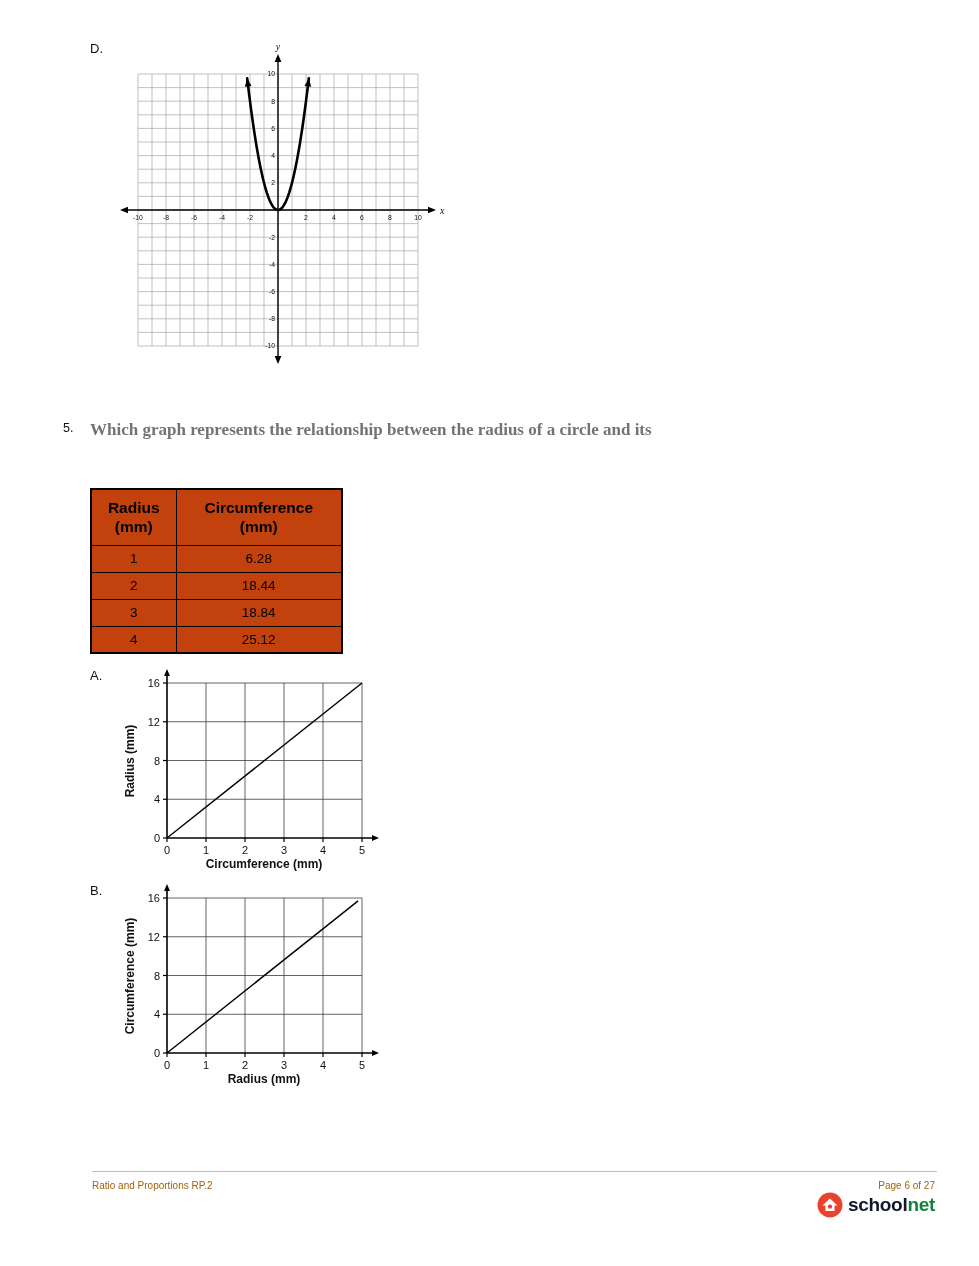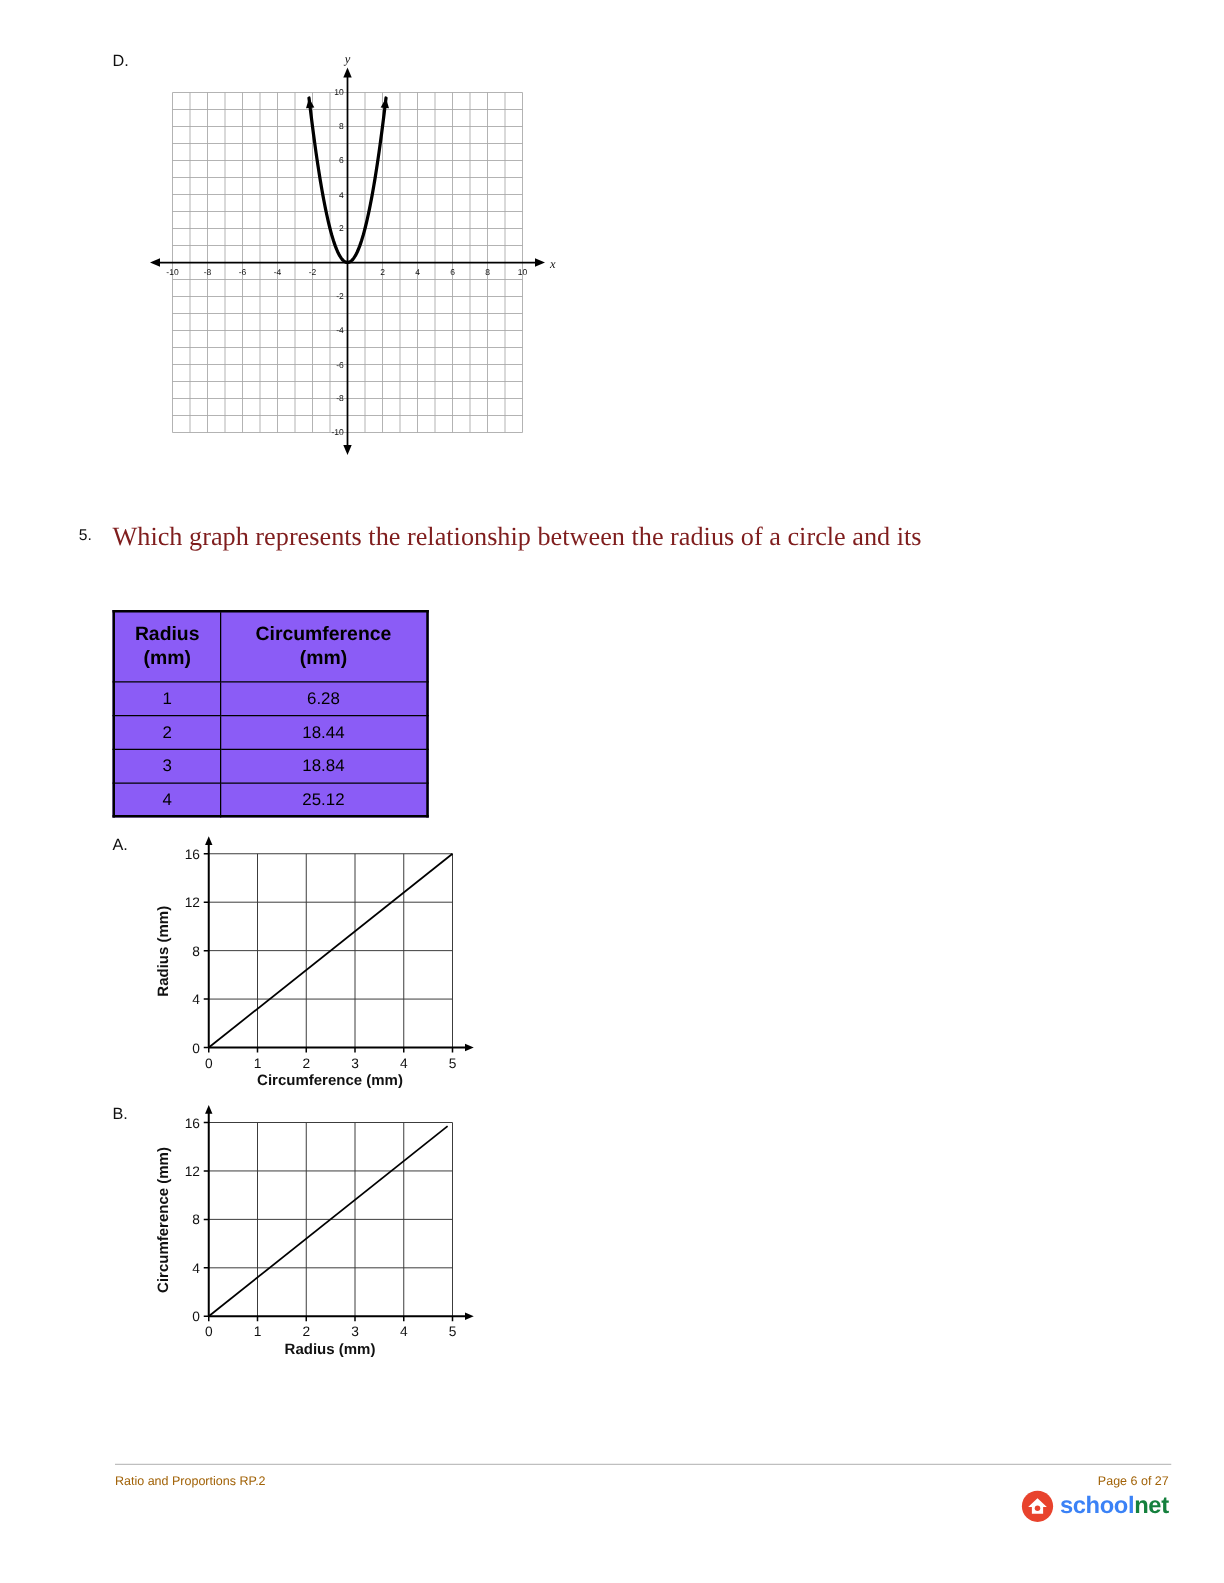--- a/index.html
+++ b/index.html
@@ -2,30 +2,30 @@
 <html><head>
 <meta charset="utf-8">
 <style>
   *{margin:0;padding:0;box-sizing:border-box}
   html,body{background:#fff}
   body{font-family:"Liberation Sans",sans-serif;color:#000}
   .page{position:relative;width:979px;height:1266px;background:#fff;overflow:hidden}
   .abs{position:absolute}
   .opt-label{font-size:13px;color:#111}
   .qnum{font-size:12.5px;color:#111}
-  .qtext{font-family:"Liberation Serif",serif;font-weight:normal;font-size:21px;line-height:23.5px;color:#7f1d1d}
-  .data-table{position:absolute;left:90px;top:488px;border-collapse:collapse;border:2px solid #000;table-layout:fixed;background:#8b5cf6}
+  .qtext{font-family:"Liberation Serif",serif;font-weight:bold;font-size:17px;line-height:23.5px;color:#737373}
+  .data-table{position:absolute;left:90px;top:488px;border-collapse:collapse;border:2px solid #000;table-layout:fixed;background:#c2410c}
   .data-table th,.data-table td{border:1px solid #000;text-align:center;vertical-align:middle}
   .data-table th{font-size:15.5px;font-weight:bold;line-height:19px;height:56px;padding:3px 6px}
   .data-table td{font-size:13.5px;height:27px}
   .footer-line{left:92px;top:1171px;width:845px;height:1px;background:#bfbfbf}
   .footer-text{font-size:10px;color:#a16207}
   .brand{right:44px;top:1192px;display:flex;align-items:center;gap:5px}
   .brand-text{font-weight:bold;font-size:19px;letter-spacing:-0.3px}
-  .brand-school{color:#3b82f6}
+  .brand-school{color:#0f172a}
   .brand-net{color:#15803d}
   svg text{fill:#111}
 </style>
 </head>
 <body>
 
 <div class="page">
 
   <div class="abs opt-label" style="left:90px;top:41px">D.</div>
 

